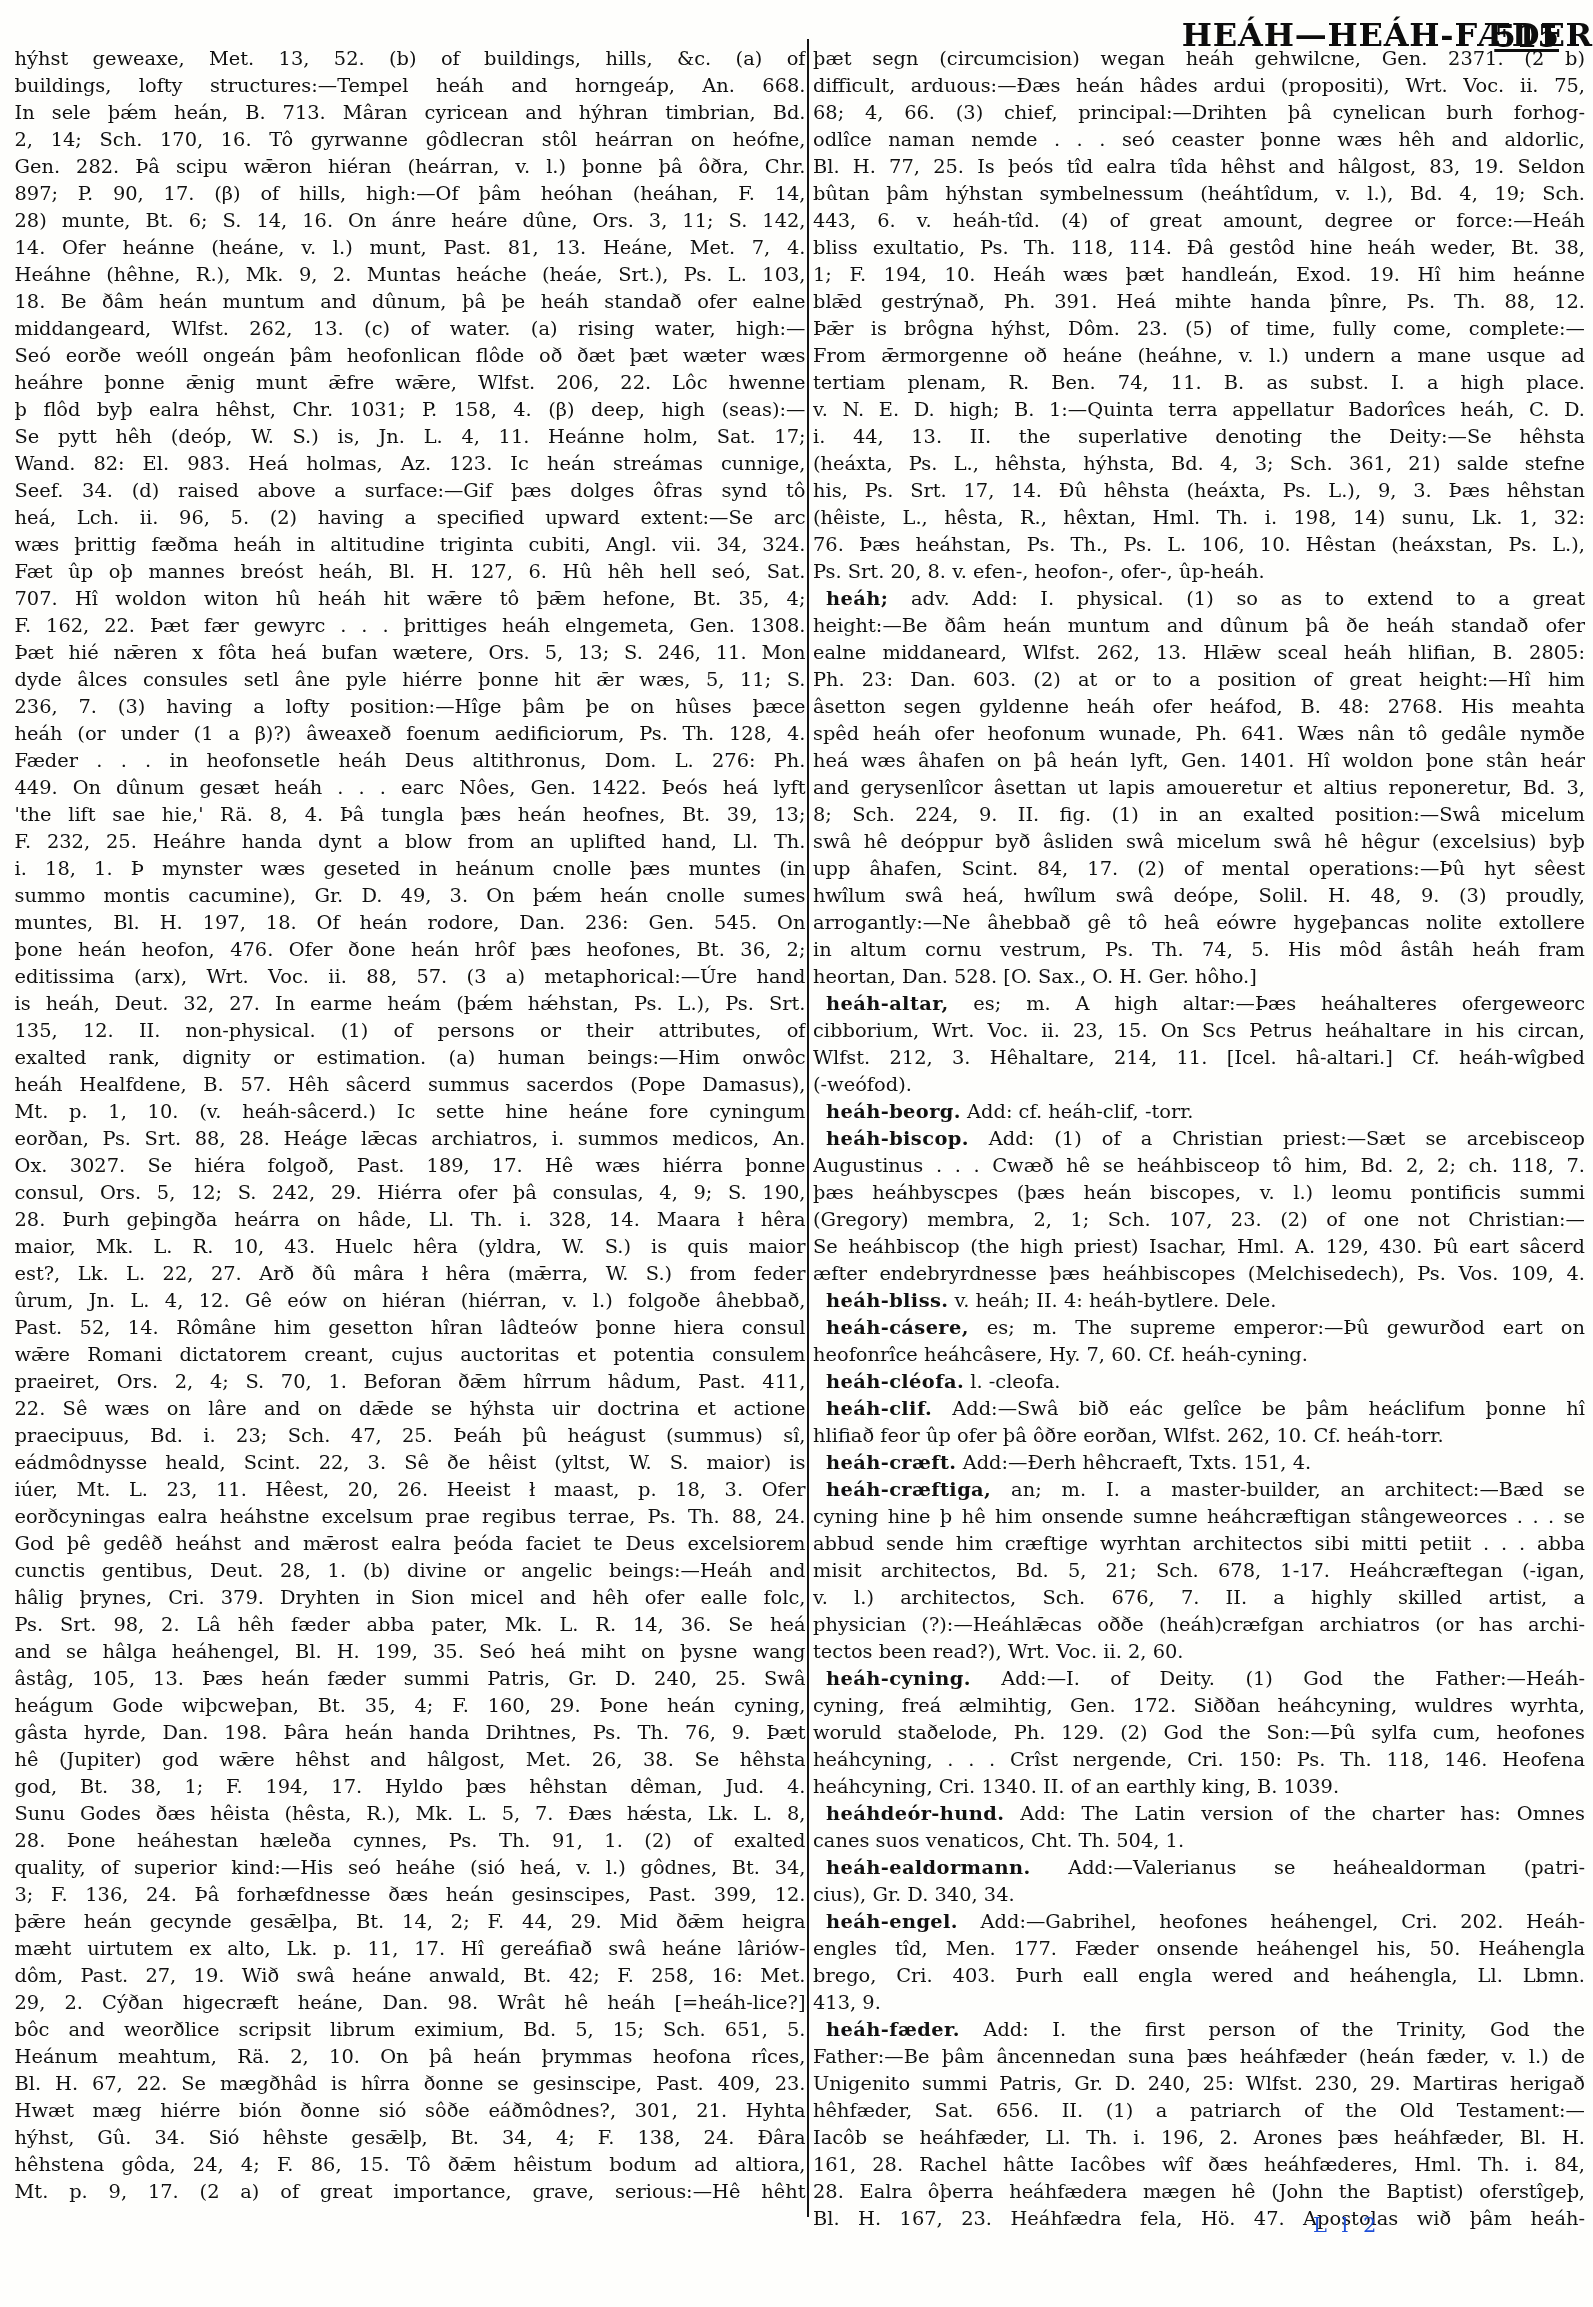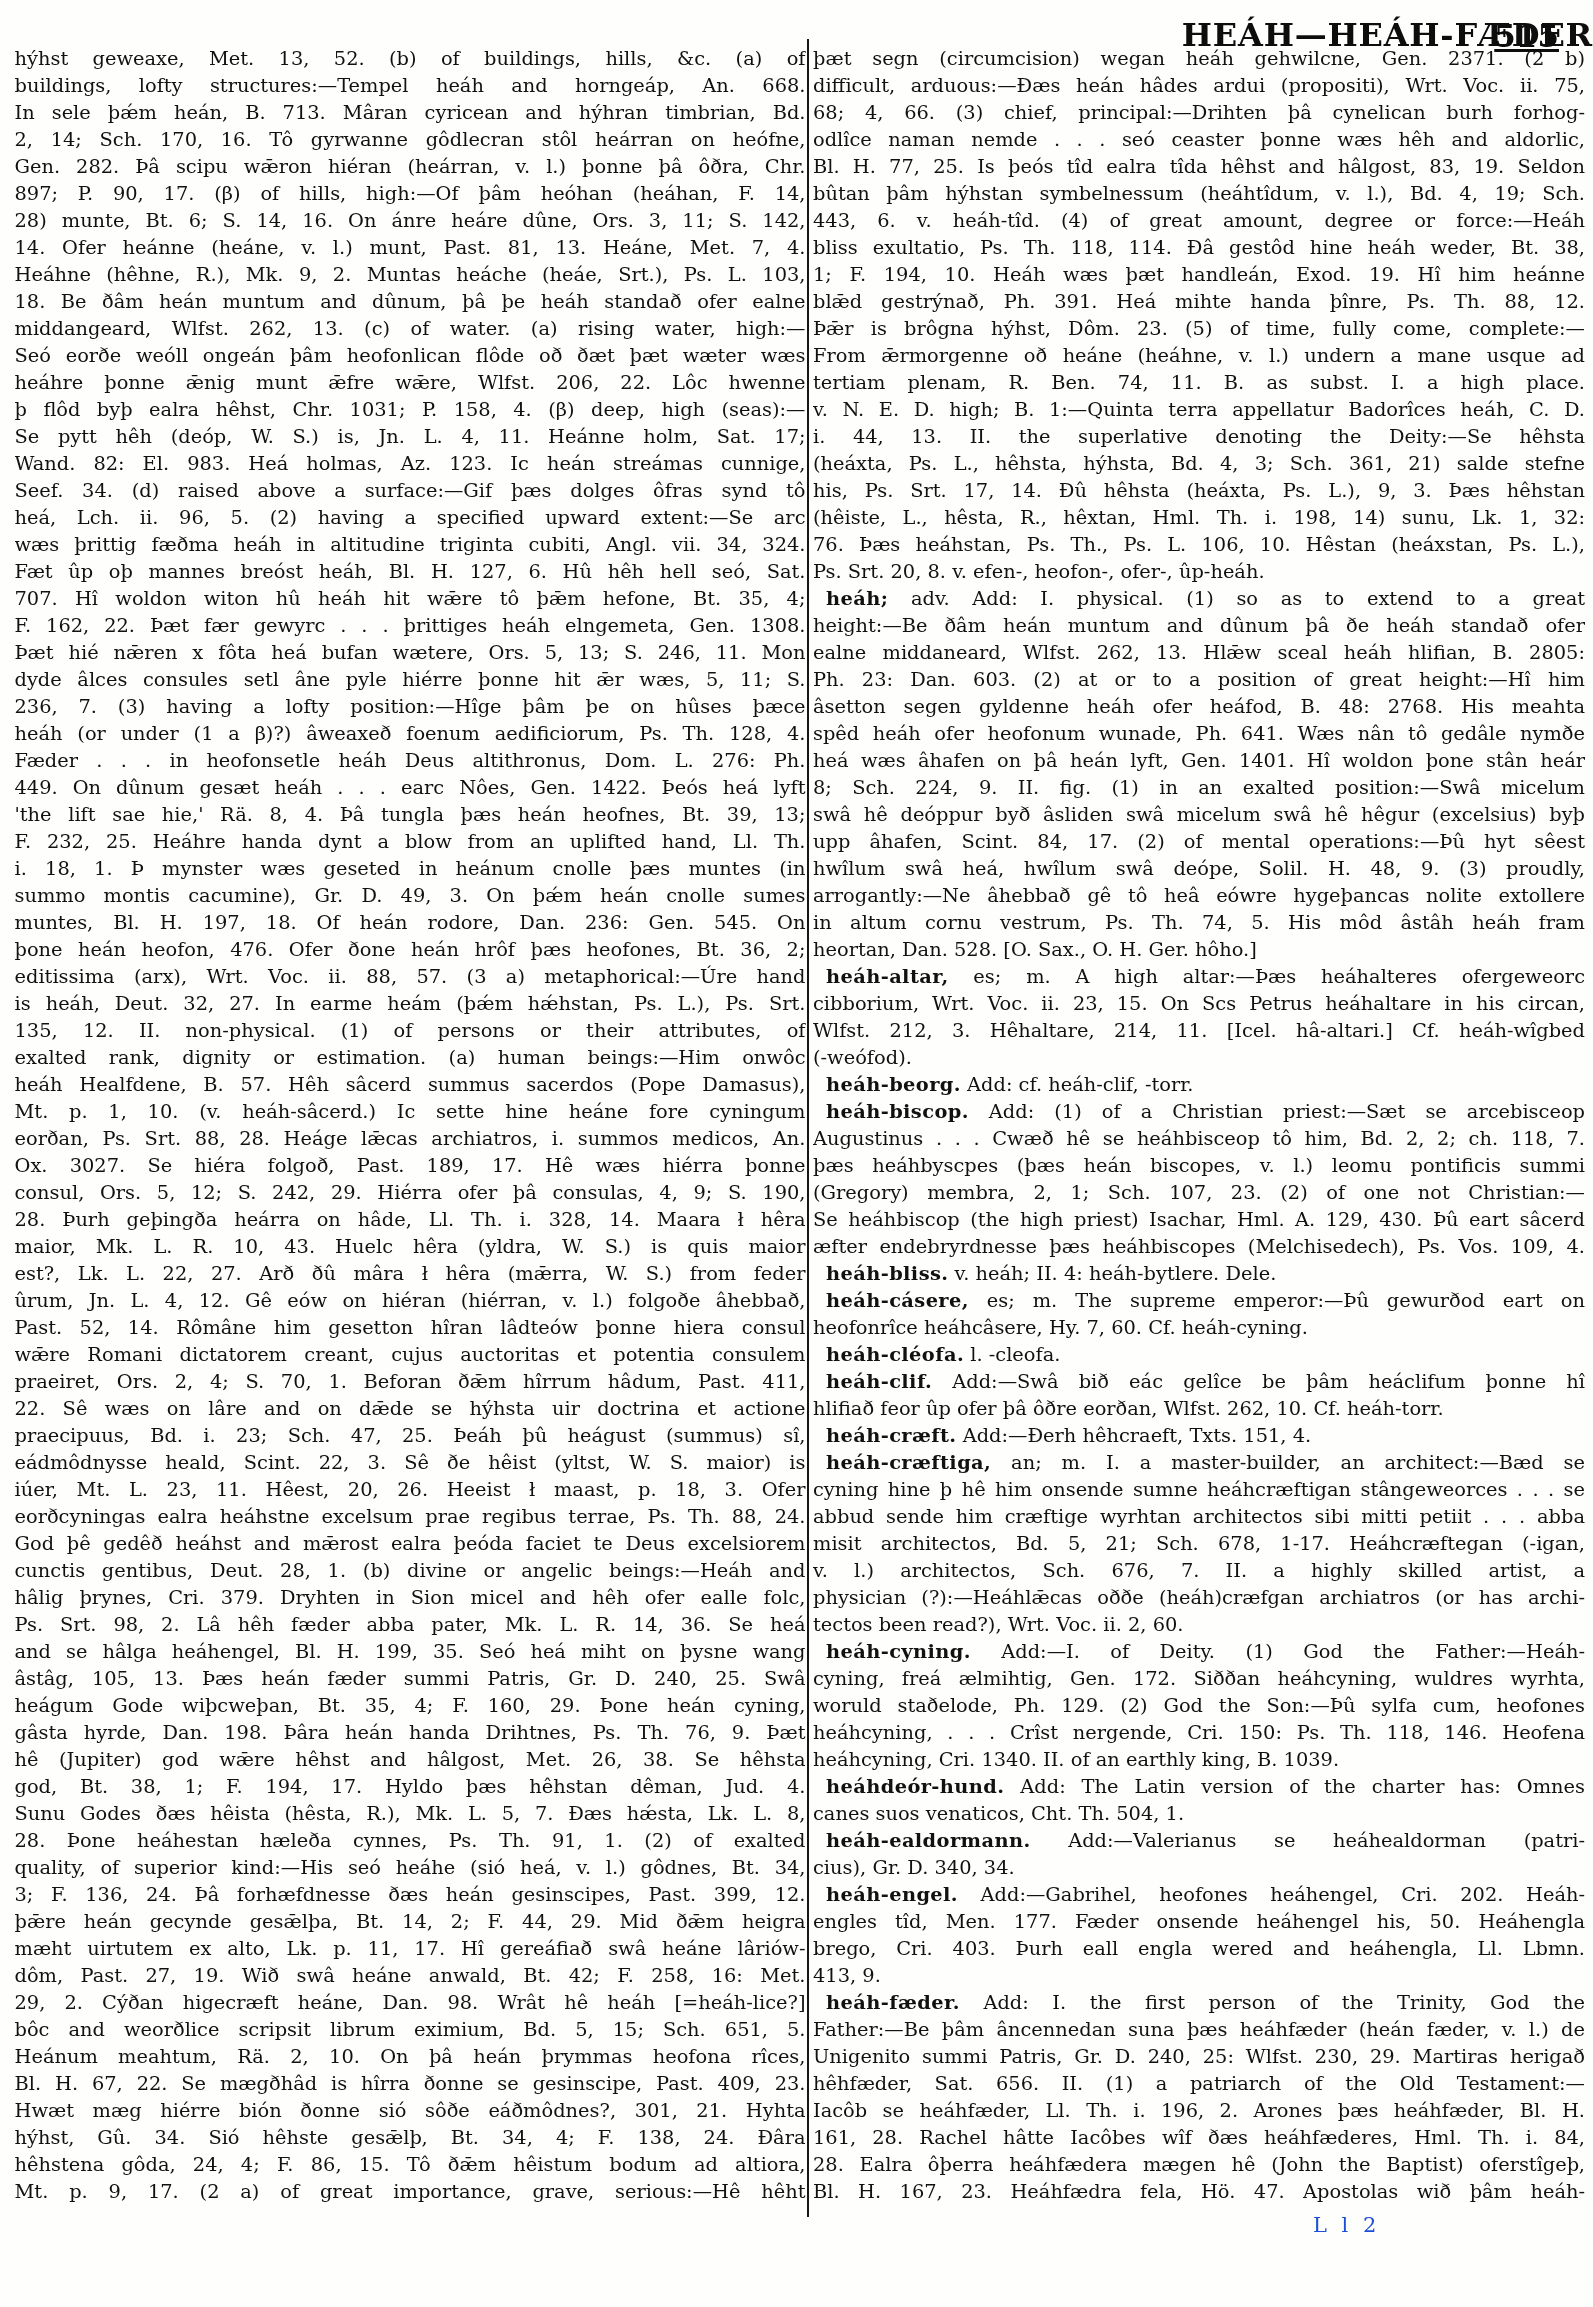--- a/index.html
+++ b/index.html
@@ -164,20 +164,21 @@
       <div class="tl">(hêiste, L., hêsta, R., hêxtan, Hml. Th. i. 198, 14) sunu, Lk. 1, 32:</div>
       <div class="tl">76. Þæs heáhstan, Ps. Th., Ps. L. 106, 10. Hêstan (heáxstan, Ps. L.),</div>
       <div class="tl short">Ps. Srt. 20, 8. v. efen-, heofon-, ofer-, ûp-heáh.</div>
       <div class="tl ind"><span class="hw">heáh;</span> adv. Add: I. physical. (1) so as to extend to a great</div>
       <div class="tl">height:—Be ðâm heán muntum and dûnum þâ ðe heáh standað ofer</div>
       <div class="tl">ealne middaneard, Wlfst. 262, 13. Hlǣw sceal heáh hlifian, B. 2805:</div>
       <div class="tl">Ph. 23: Dan. 603. (2) at or to a position of great height:—Hî him</div>
       <div class="tl">âsetton segen gyldenne heáh ofer heáfod, B. 48: 2768. His meahta</div>
       <div class="tl">spêd heáh ofer heofonum wunade, Ph. 641. Wæs nân tô gedâle nymðe</div>
       <div class="tl">heá wæs âhafen on þâ heán lyft, Gen. 1401. Hî woldon þone stân heár</div>
+      <div class="tl">and gerysenlîcor âsettan ut lapis amoueretur et altius reponeretur, Bd. 3,</div>
       <div class="tl">8; Sch. 224, 9. II. fig. (1) in an exalted position:—Swâ micelum</div>
       <div class="tl">swâ hê deóppur byð âsliden swâ micelum swâ hê hêgur (excelsius) byþ</div>
       <div class="tl">upp âhafen, Scint. 84, 17. (2) of mental operations:—Þû hyt sêest</div>
       <div class="tl">hwîlum swâ heá, hwîlum swâ deópe, Solil. H. 48, 9. (3) proudly,</div>
       <div class="tl">arrogantly:—Ne âhebbað gê tô heâ eówre hygeþancas nolite extollere</div>
       <div class="tl">in altum cornu vestrum, Ps. Th. 74, 5. His môd âstâh heáh fram</div>
       <div class="tl short">heortan, Dan. 528. [O. Sax., O. H. Ger. hôho.]</div>
       <div class="tl ind"><span class="hw">heáh-altar,</span> es; m. A high altar:—Þæs heáhalteres ofergeweorc</div>
       <div class="tl">cibborium, Wrt. Voc. ii. 23, 15. On Scs Petrus heáhaltare in his circan,</div>
       <div class="tl">Wlfst. 212, 3. Hêhaltare, 214, 11. [Icel. hâ-altari.] Cf. heáh-wîgbed</div>

